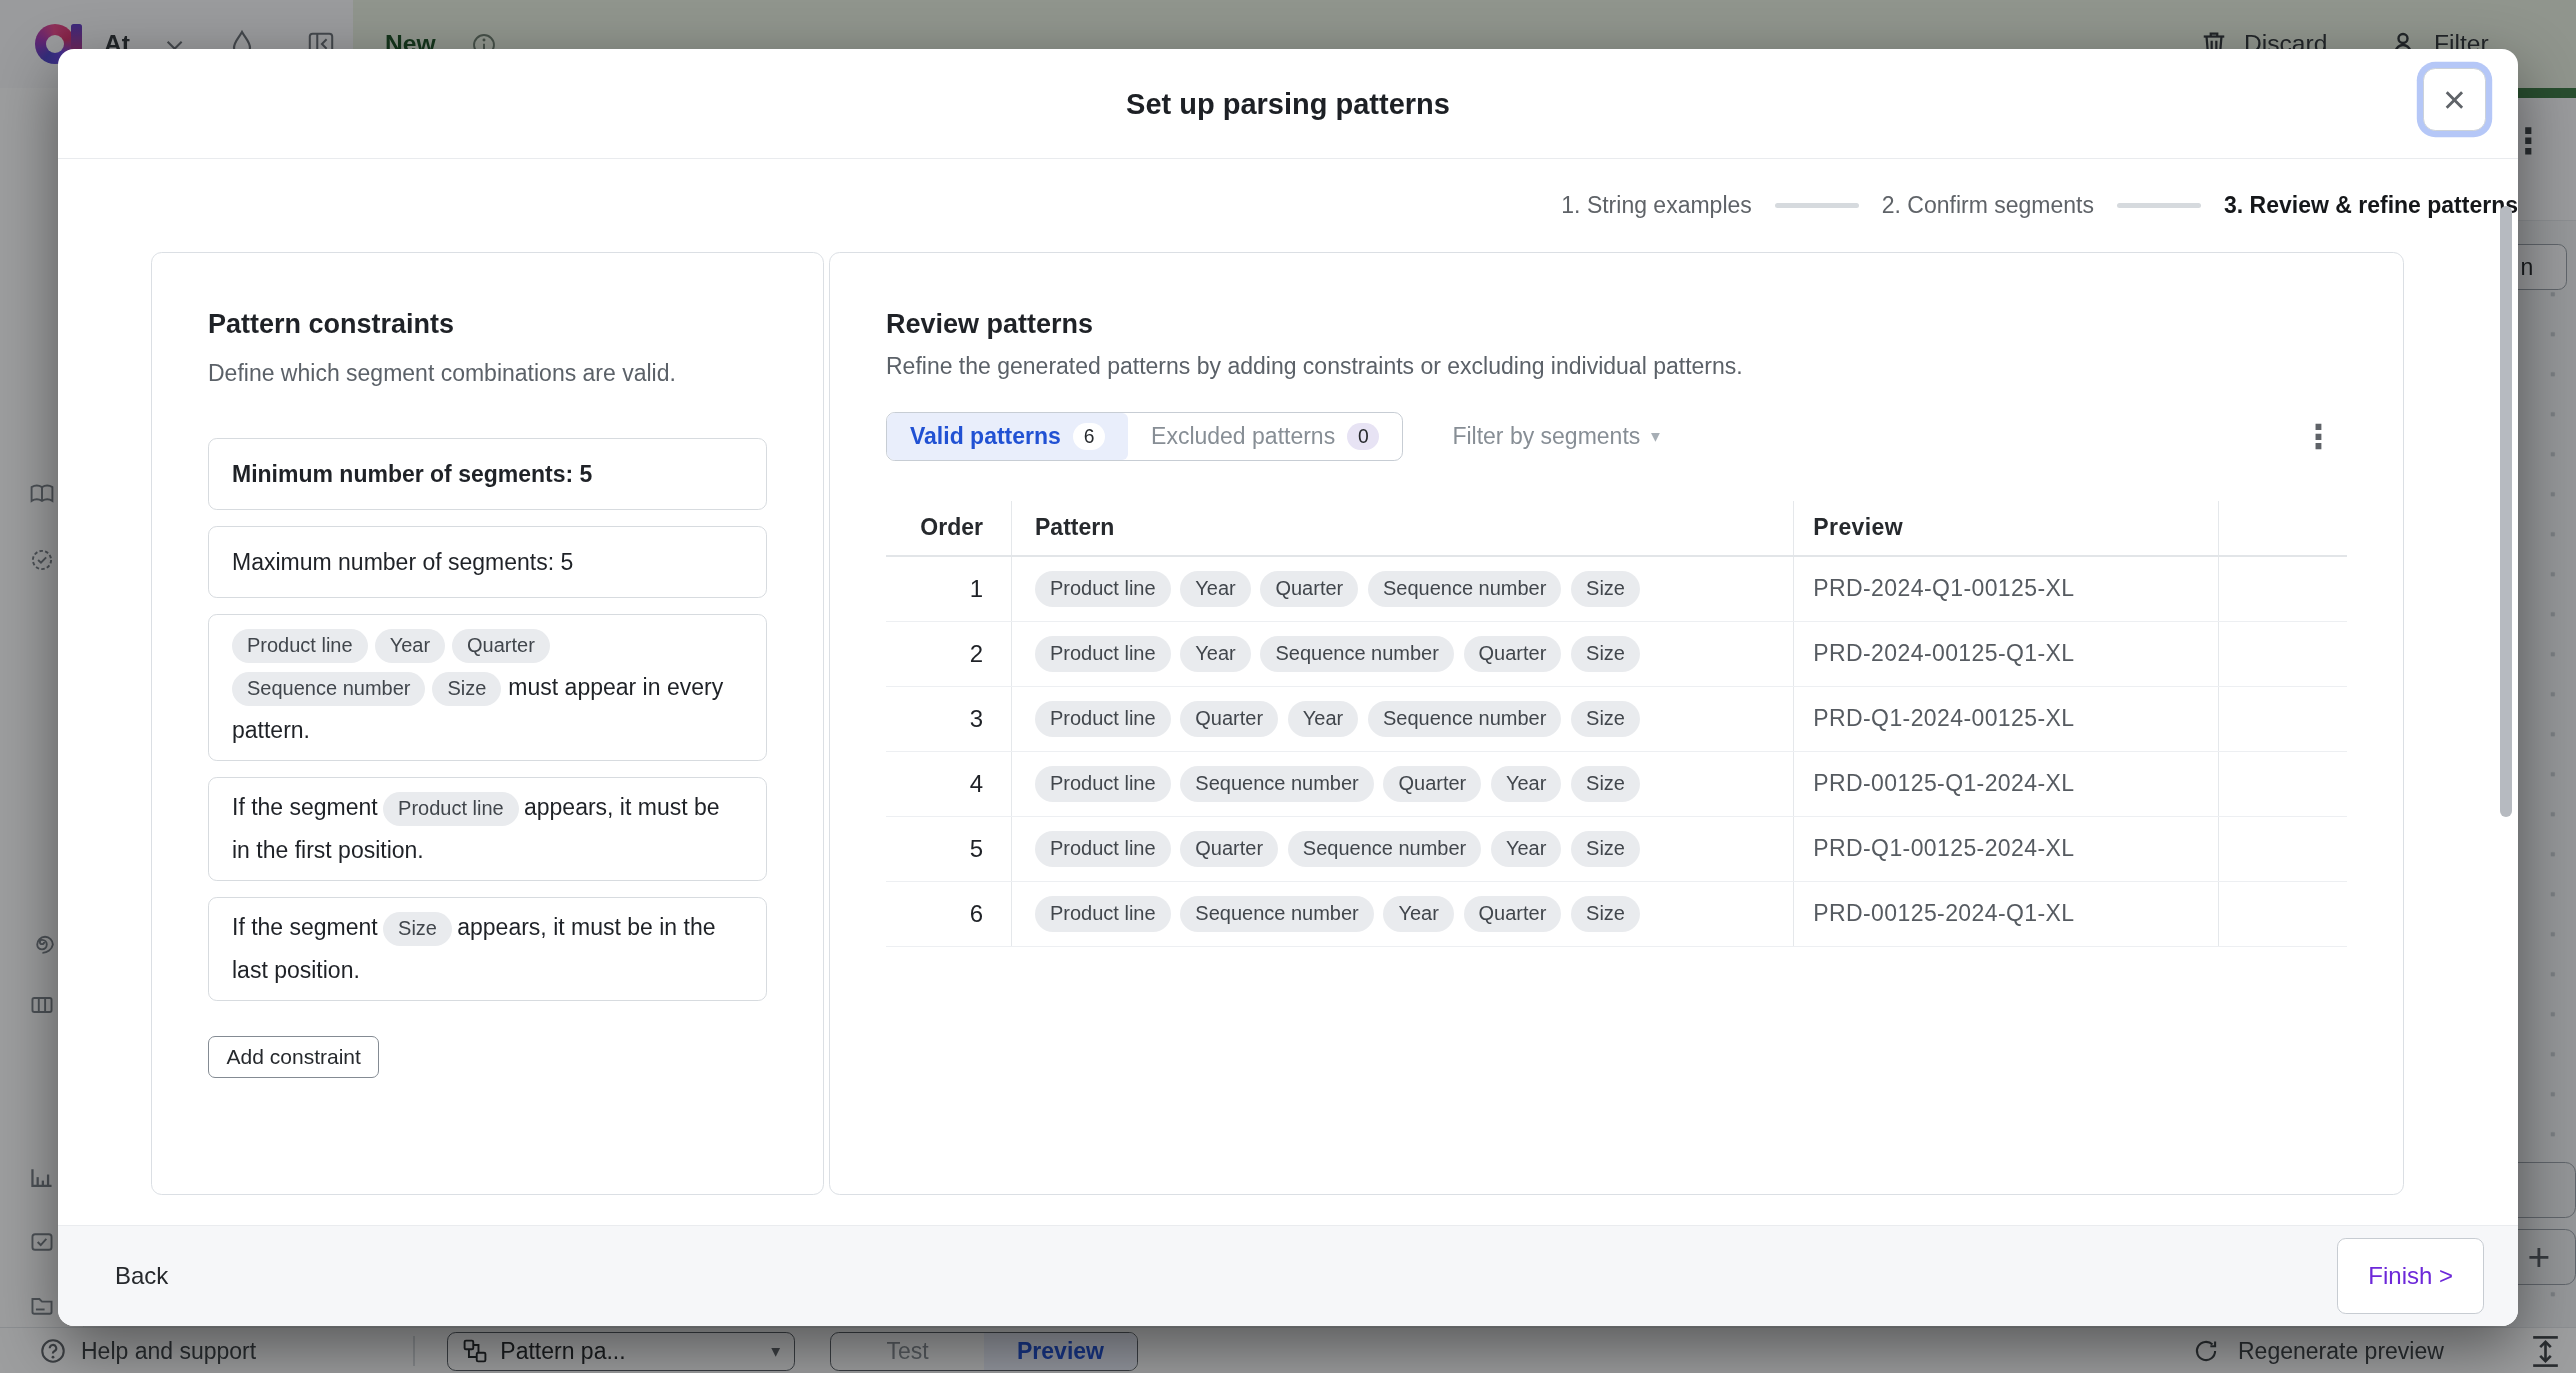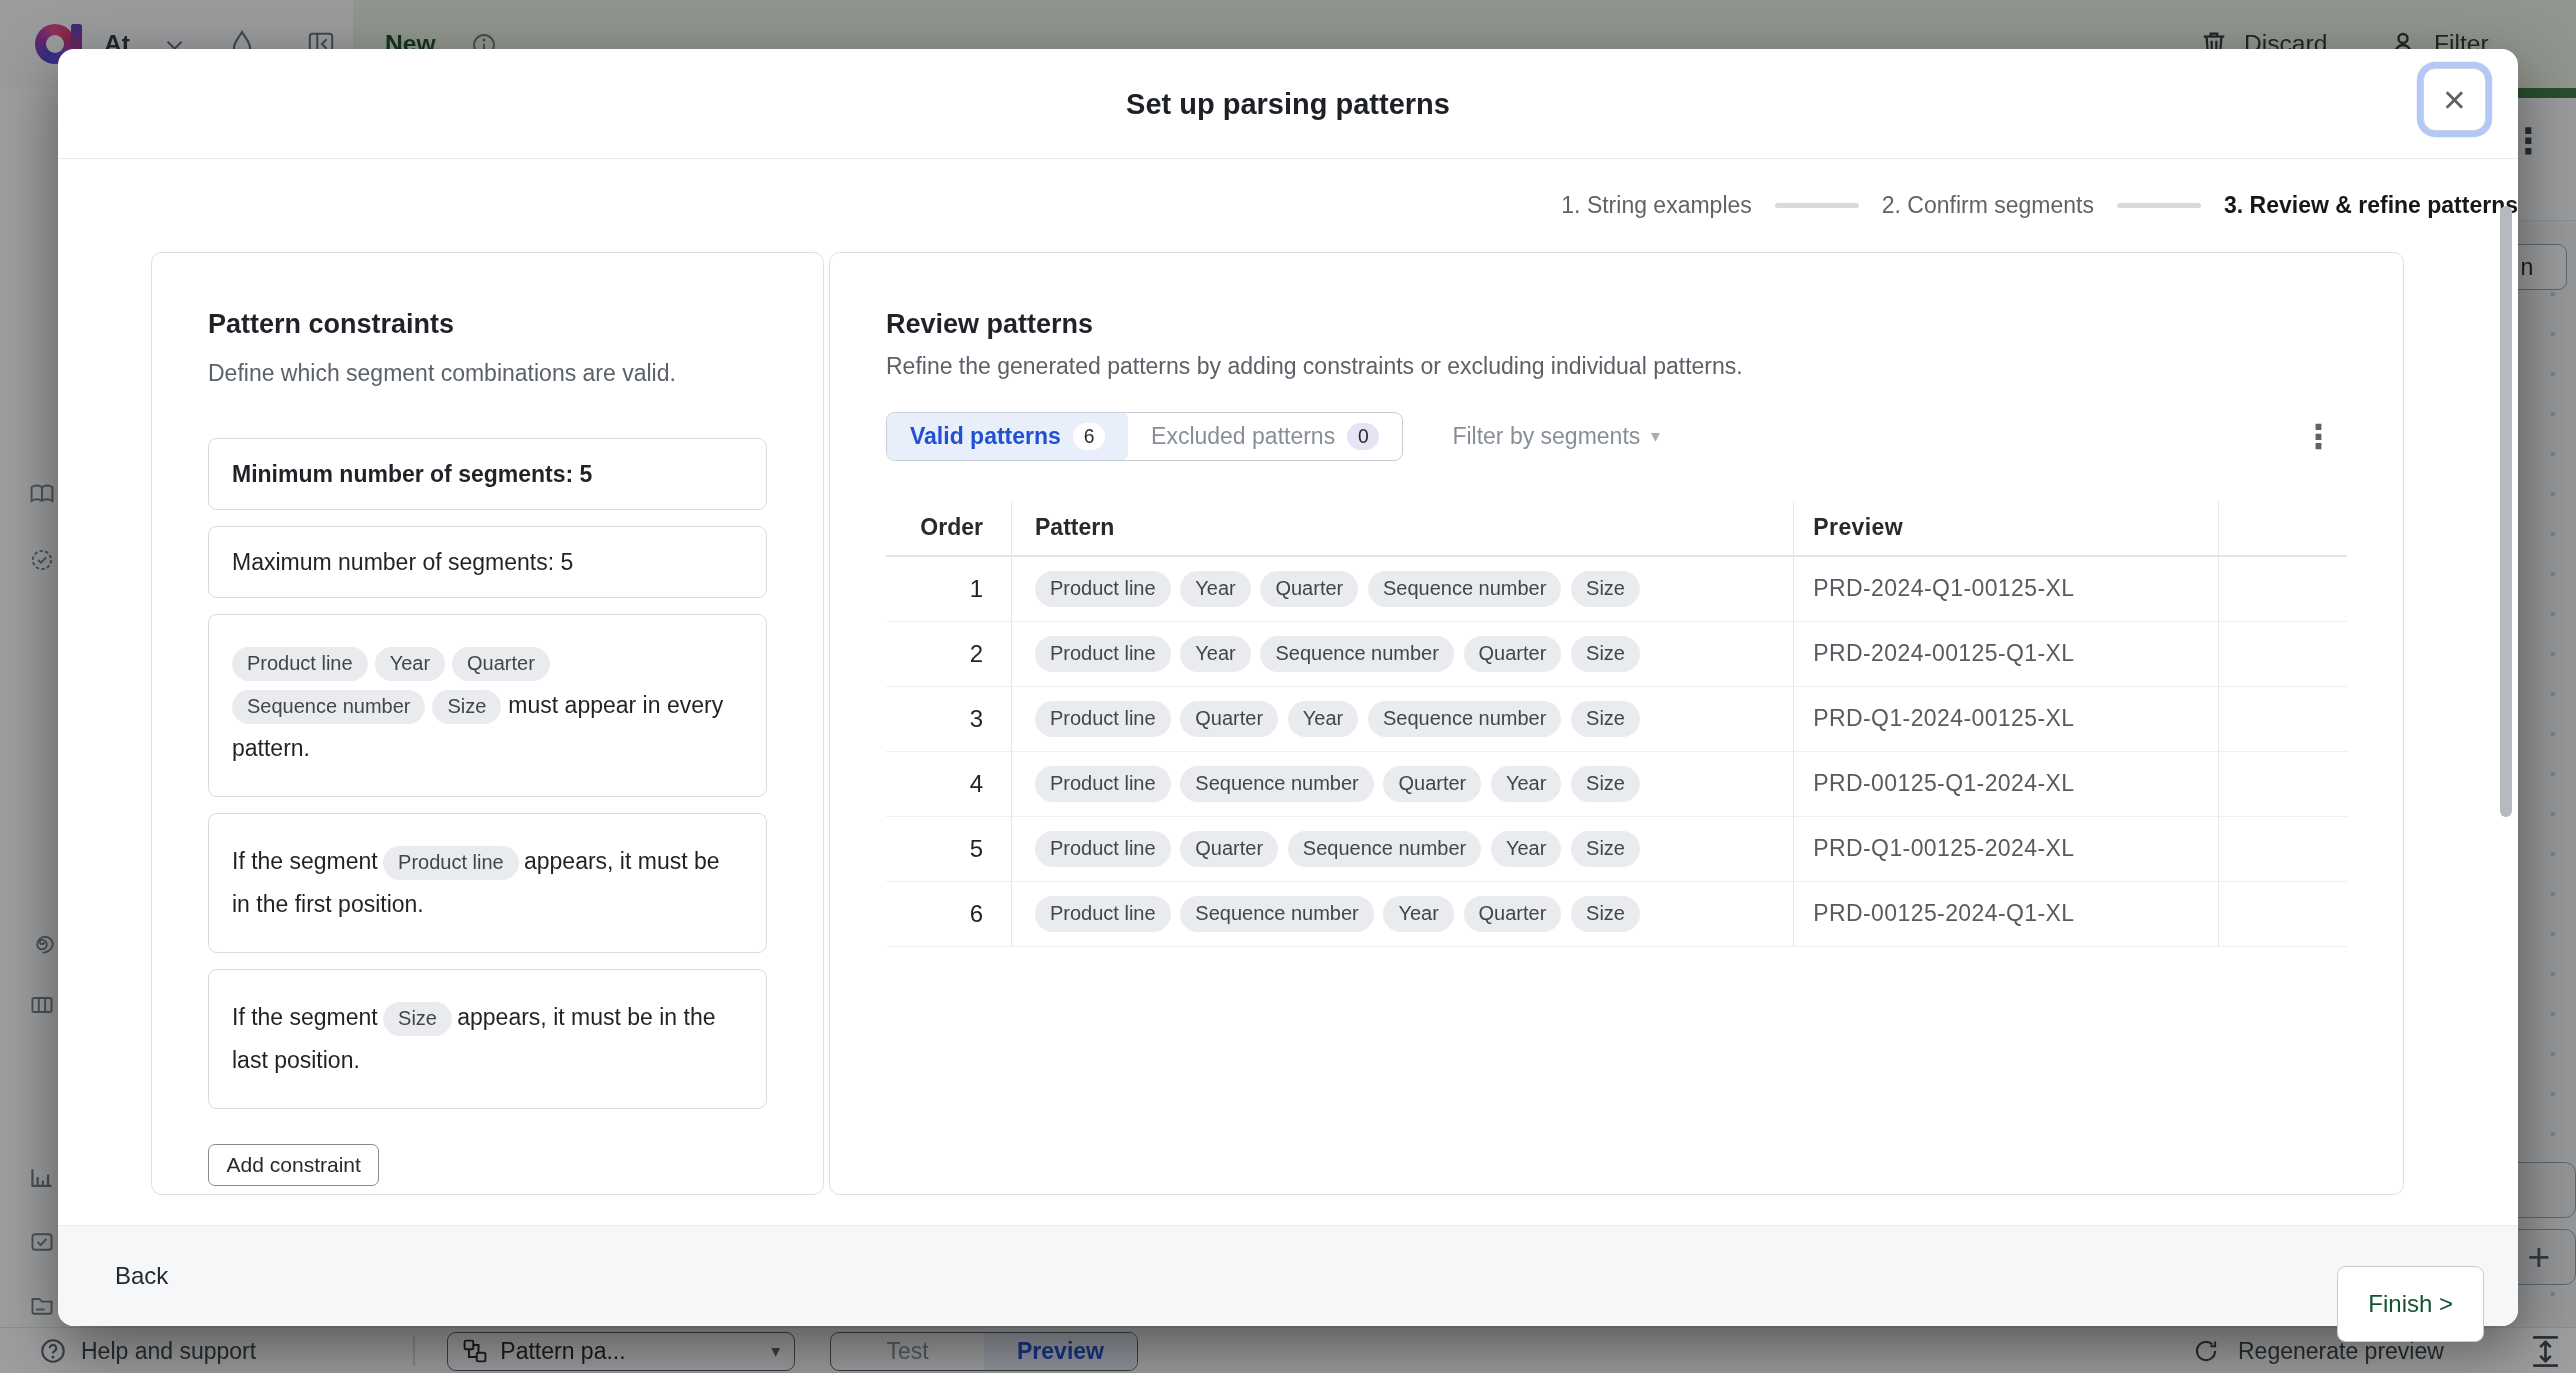--- a/index.html
+++ b/index.html
@@ -70,21 +70,21 @@
   .card.right { left:771px; width:1575px; }
   .card-inner { padding:56px; height:100%; }
 
   .panel-heading { font-size:27px; font-weight:600; color:#1f2227; }
   .panel-sub { margin-top:19.3px; font-size:23px; color:#5b6168; line-height:28px; }
   .card.right .panel-sub { margin-top:12.3px; }
 
   .cbox { margin-top:16px; border:1.8px solid #d7dbdf; border-radius:8.8px; font-size:23px; color:#1f2227; }
   .cbox.single { height:72px; display:flex; align-items:center; padding:0 23px; }
   .cbox.first { margin-top:51px;font-weight:bold; }
-  .cbox.multi { padding:26px 23px; line-height:43px; }
+  .cbox.multi { padding:8px 23px; line-height:43px; }
 
   .chip { display:inline-block; background:#e9ebee; color:#41464c; border-radius:878px; padding:4.4px 15px;
     font-size:20px; line-height:25.5px; vertical-align:middle; white-space:nowrap; }
   .cbox.multi .chip { margin:1.8px 7px 1.8px 0; }
   .cbox.multi .chip.inline { margin:1.8px 5.3px; }
 
   .add-btn { margin-top:35px; display:inline-block; border:1.8px solid #848b93; border-radius:7px; padding:8px 17.6px;
     font-size:21px; color:#26292d; background:#fff; cursor:pointer; }
 
   .tabs-row { margin-top:32px; display:flex; align-items:center; }
@@ -105,21 +105,21 @@
   .col-order { justify-content:flex-end; padding-right:28px; border-right:1.8px solid #e5e8eb; }
   .col-pattern { padding-left:23px; border-right:1.8px solid #e5e8eb; gap:9.7px; }
   .col-preview { padding-left:19.3px; border-right:1.8px solid #e5e8eb; color:#565b61; font-size:23px; letter-spacing:0.4px; }
   .trow .col-order { font-size:24px; color:#1f2227; }
   .chip.chip-sm { font-size:20px; padding:5.3px 15px; margin:0; }
 
   .modal-footer { position:absolute; left:0; right:0; bottom:0; height:101px; background:#f6f7f9;
     border-top:0.9px solid #eaecef; border-radius:0 0 16px 16px; display:flex; align-items:center; }
   .back-btn { margin-left:57px; font-size:24px; color:#26292d; cursor:pointer; }
   .finish-btn { position:absolute; right:34px; top:50%; transform:translateY(-50%); border:1.8px solid #c7ccd2;
-    background:#fff; border-radius:8.8px; padding:23px 30px; font-size:24px; color:#14532d; cursor:pointer;margin-top:28px; }
+    background:#fff; border-radius:8.8px; padding:23px 30px; font-size:24px; color:#6d28d9; cursor:pointer; }
 
   .scroll-thumb { position:absolute; right:6.2px; top:157px; width:12.3px; height:611px; background:#b6bac0; border-radius:6.2px; }
 </style>
 </head>
 <body>
 
 <div class="app">
 
   <div class="topbar">
     <div class="topbar-green"></div>

